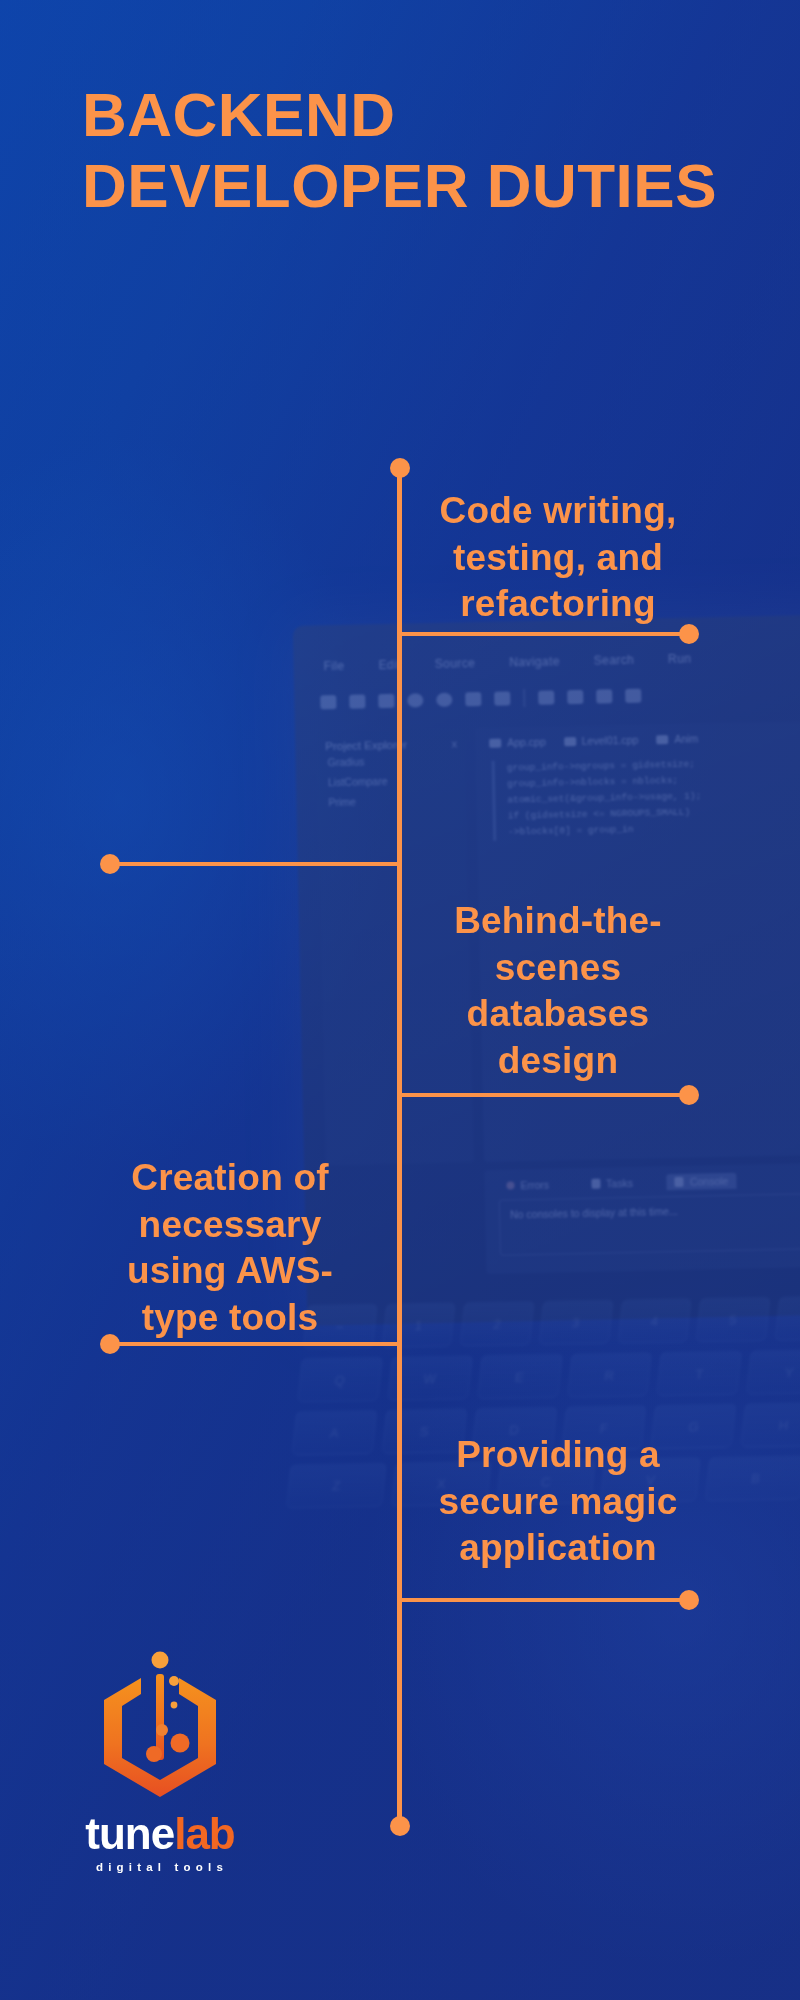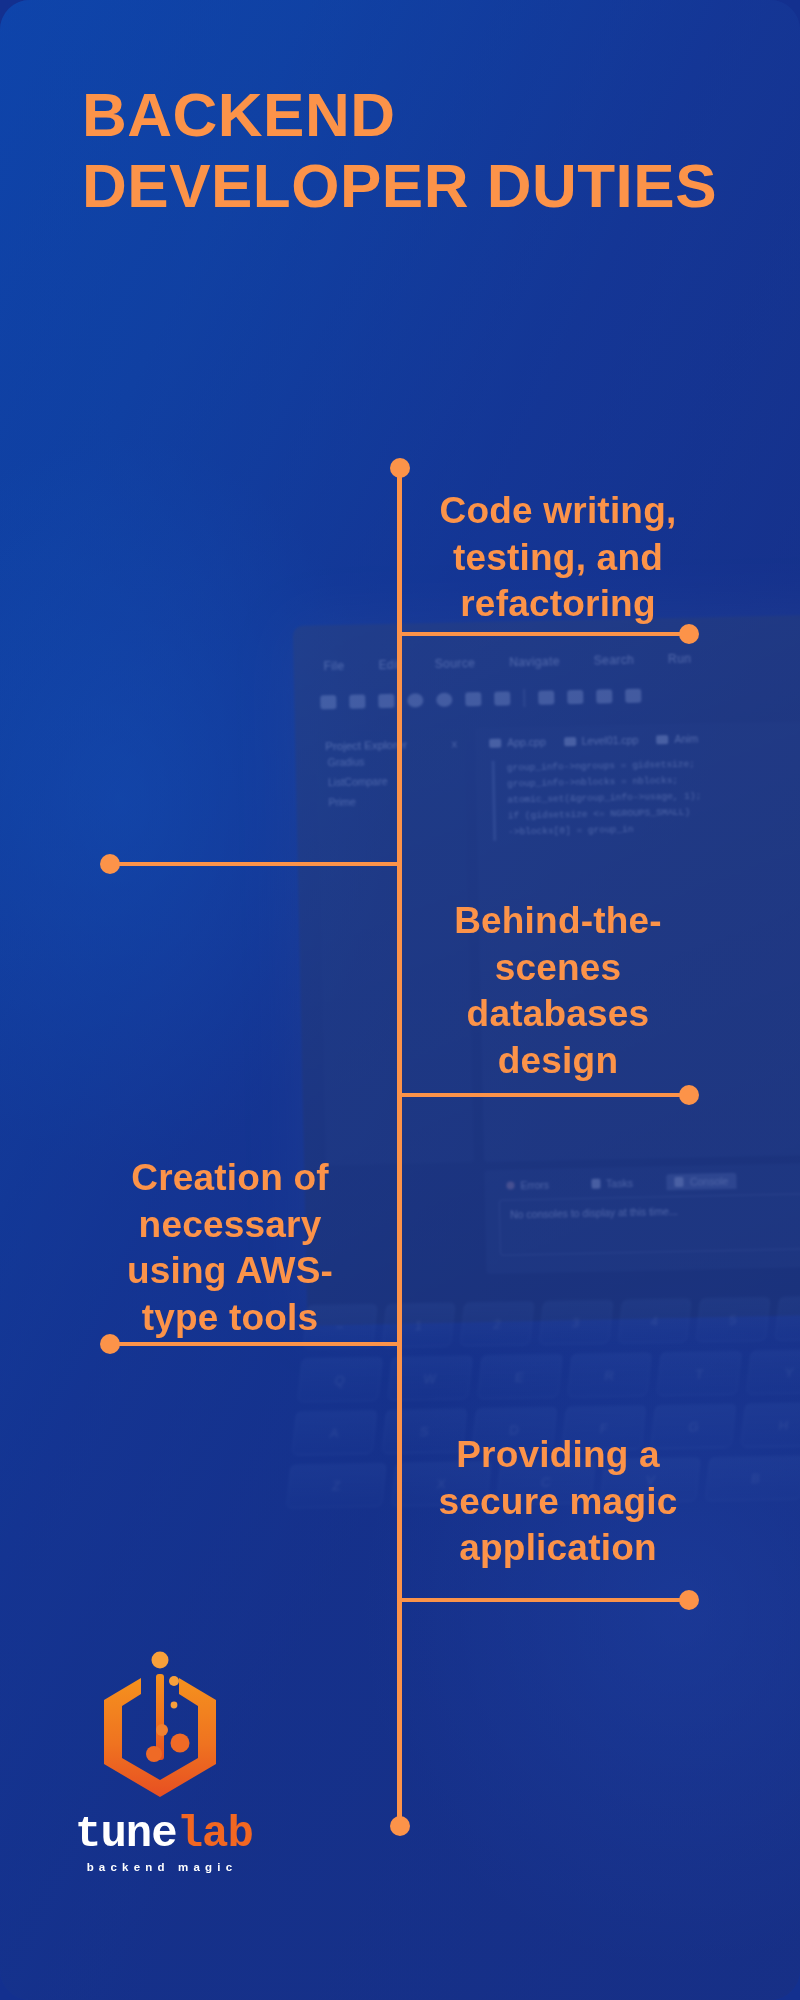--- a/index.html
+++ b/index.html
@@ -16,21 +16,20 @@
     position:absolute; inset:0;
     width:800px; height:2000px;
     overflow:hidden;
     background:
       linear-gradient(115deg,
         #0a4fbf 0%,
         #0d4ab4 18%,
         #14389d 42%,
         #17318e 62%,
         #1b2f86 100%);
-    border-radius: 30px;
   }
   .bg-glow-a {
     position:absolute; left:-160px; top:420px;
     width:560px; height:760px;
     background:radial-gradient(ellipse at center, rgba(18,99,214,.55), rgba(18,99,214,0) 68%);
     pointer-events:none;
   }
   .bg-glow-b {
     position:absolute; right:-200px; top:1250px;
     width:640px; height:720px;
@@ -194,21 +193,20 @@
   
   #logo { position:absolute; left:75px; top:1650px; width:170px; }
   #logo svg { display:block; margin:0 auto; }
   .wordmark {
     margin-top:14px;
     text-align:center;
     font-size:44px;
     font-weight:bold;
     letter-spacing:-1px;
     line-height:1;
-    font-family:Liberation Mono, monospace;
   }
   .wordmark .tune { color:#ffffff; }
   .wordmark .lab  { color:#f26722; }
   .tagline {
     text-align:center;
     color:#ffffff;
     font-size:11.5px;
     font-weight:bold;
     letter-spacing:5.2px;
     margin-top:5px;
@@ -397,17 +395,17 @@
         <circle cx="66" cy="10" r="8.5" fill="#f8a03a"></circle>
         <circle cx="80" cy="31" r="5" fill="#f8a03a"></circle>
         <circle cx="80" cy="55" r="3.4" fill="#f8a03a"></circle>
         <circle cx="68" cy="80" r="6" fill="#f08030"></circle>
         <circle cx="86" cy="93" r="9.5" fill="#ef6a26"></circle>
         <circle cx="60" cy="104" r="8" fill="#ef6a26"></circle>
       </svg>
       <div class="wordmark">
         <span class="tune">tune</span><span class="lab">lab</span>
       </div>
-      <div class="tagline">backend magic</div>
+      <div class="tagline">digital tools</div>
     </div>
 
   </div>
 </div>
 
 </body></html>

